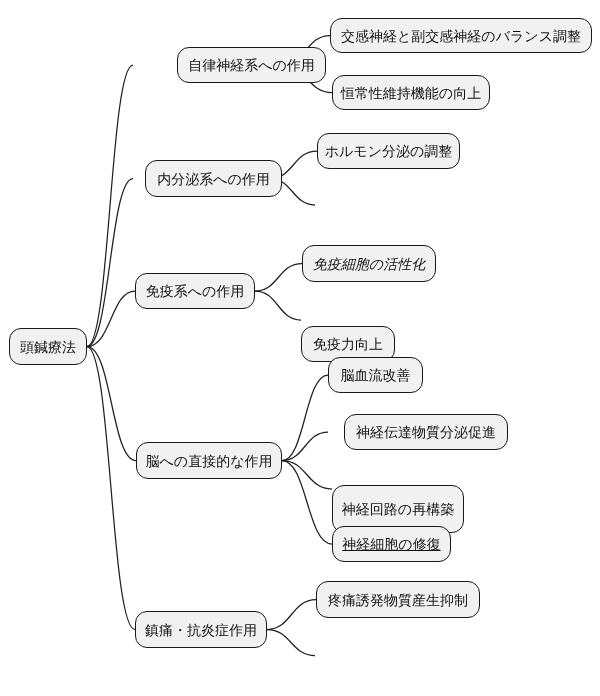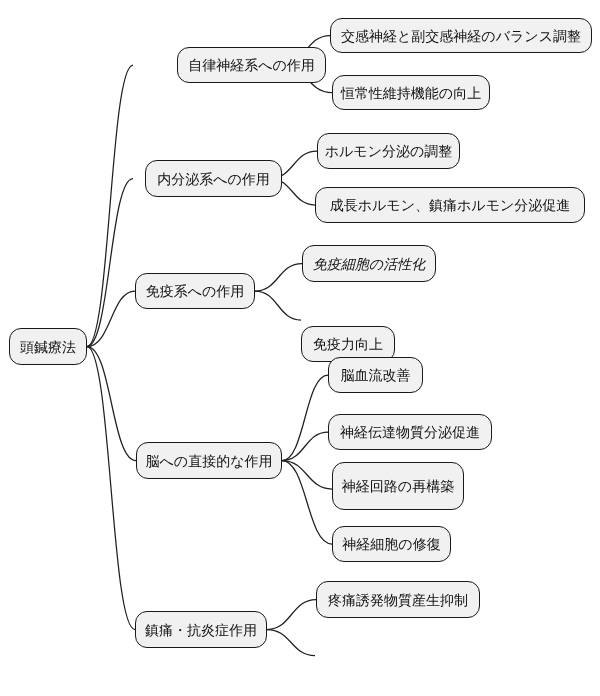--- a/index.html
+++ b/index.html
@@ -72,28 +72,27 @@
   </svg>
 
   <div class="node" style="left:9px; top:328px; width:78px; height:37px;">頭鍼療法</div>
 
   <div class="node" style="left:133px; top:47px; width:149px; height:36px;margin-left:44px;">自律神経系への作用</div>
   <div class="node" style="left:332px; top:75px; width:158px; height:35px;">恒常性維持機能の向上</div>
   <div class="node" style="left:330px; top:18px; width:262px; height:35px;">交感神経と副交感神経のバランス調整</div>
 
   <div class="node" style="left:133px; top:160px; width:137px; height:37px;margin-left:12px;">内分泌系への作用</div>
   <div class="node" style="left:317px; top:133px; width:143px; height:36px;">ホルモン分泌の調整</div>
-  <div class="node" style="left:315px; top:187px; width:270px; height:36px;">成長ホルモン、鎮痛ホルモン分泌促進</div>
 
   <div class="node" style="left:135px; top:273px; width:120px; height:36px;">免疫系への作用</div>
   <div class="node" style="left:302px; top:245px; width:134px; height:37px;font-style:italic;">免疫細胞の活性化</div>
   <div class="node" style="left:301px; top:302px; width:94px; height:36px;margin-top:24px;">免疫力向上</div>
 
   <div class="node" style="left:136px; top:442px; width:146px; height:37px;">脳への直接的な作用</div>
   <div class="node" style="left:328px; top:357px; width:95px; height:36px;">脳血流改善</div>
-  <div class="node" style="left:328px; top:414px; width:164px; height:36px;">神経伝達物質分泌促進</div>
-  <div class="node" style="left:332px; top:462px; width:132px; height:48px;">神経回路の再構築</div>
-  <div class="node" style="left:332px; top:526px; width:119px; height:36px;">神経細胞の修復</div>
+  <div class="node" style="left:344px; top:414px; width:164px; height:36px;">神経伝達物質分泌促進</div>
+  <div class="node" style="left:332px; top:485px; width:132px; height:48px;">神経回路の再構築</div>
+  <div class="node" style="left:332px; top:526px; width:119px; height:36px;text-decoration:underline;">神経細胞の修復</div>
 
   <div class="node" style="left:135px; top:611px; width:132px; height:37px;">鎮痛・抗炎症作用</div>
   <div class="node" style="left:316px; top:581px; width:164px; height:37px;">疼痛誘発物質産生抑制</div>
 
 </div>
 
 </body></html>

